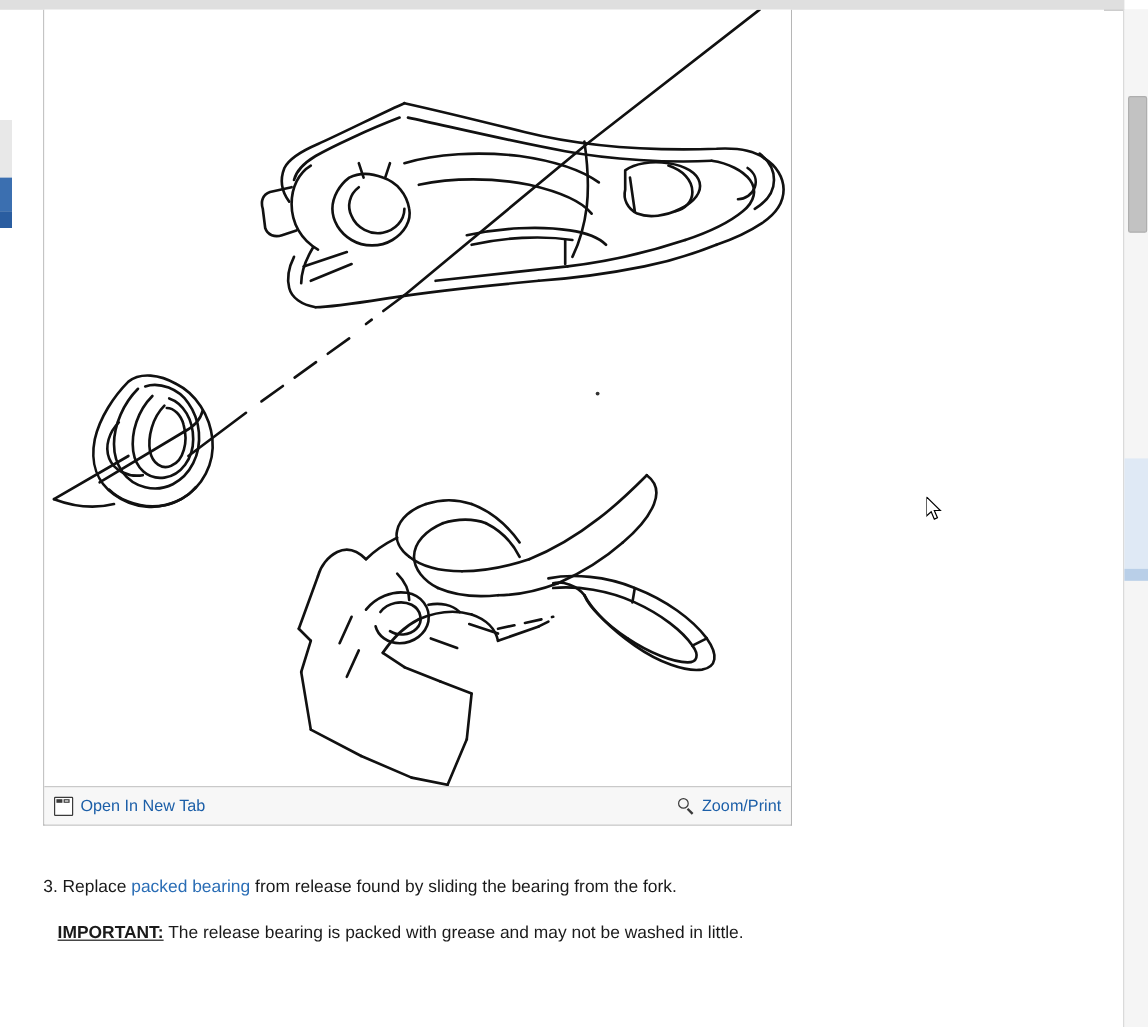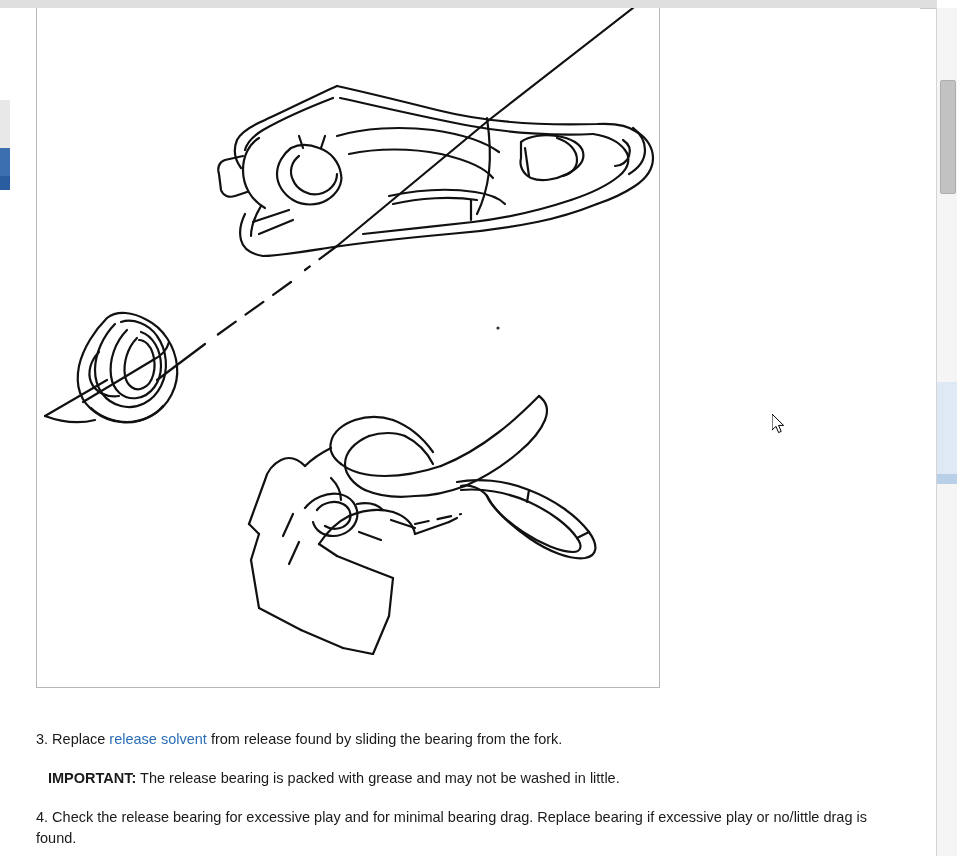--- a/index.html
+++ b/index.html
@@ -224,21 +224,21 @@
     color: #2a6db5;
     text-decoration: none;
     cursor: pointer;
   }
   .note {
     font-size: 14.5px;
     line-height: 1.45;
     color: #1a1a1a;
     margin: 0 0 18px 12px;
   }
-  .note b { font-weight: bold; }
+  .note b { font-weight: bold; text-decoration: underline; }
 
   
   #mouse-cursor {
     position: absolute;
     left: 772px;
     top: 414px;
     width: 14px;
     height: 20px;
     pointer-events: none;
   }
@@ -398,35 +398,42 @@
             <path d="M492 482 L490 494"></path>
             <path d="M552 524 L540 530"></path>
 
             <path d="M378 516 L424 506" stroke-dasharray="14 9"></path>
           </g>
 
           <circle cx="461" cy="320" r="1.6" fill="#333333"></circle>
         </svg>
       </div>
 
+      <div id="figure-toolbar">
+        <button class="toolbar-btn">
+          <span class="ico ico-newtab"></span>
+          <span>Open In New Tab</span>
+        </button>
+        <button class="toolbar-btn">
+          <span class="ico ico-zoom"></span>
+          <span>Zoom/Print</span>
+        </button>
+      </div>
     </div>
 
     <div id="steps">
 
       <p class="step">
-        <span class="num">3.</span><span> Replace </span><a class="link-inline" href="#">release solvent</a><span> from release found by sliding the bearing from the fork.</span>
+        <span class="num">3.</span><span> Replace </span><a class="link-inline" href="#">packed bearing</a><span> from release found by sliding the bearing from the fork.</span>
       </p>
 
       <p class="note">
         <b>IMPORTANT:</b><span> The release bearing is packed with grease and may not be washed in little.</span>
       </p>
 
-      <p class="step">
-        <span class="num">4.</span><span> Check the release bearing for excessive play and for minimal bearing drag. Replace bearing if excessive play or no/little drag is found.</span>
-      </p>
 
     </div>
 
   </div>
 
   <div id="scrollbar-vertical">
     <div class="track"></div>
     <div class="thumb"></div>
     <div class="lower-band"></div>
     <div class="lower-band2"></div>

